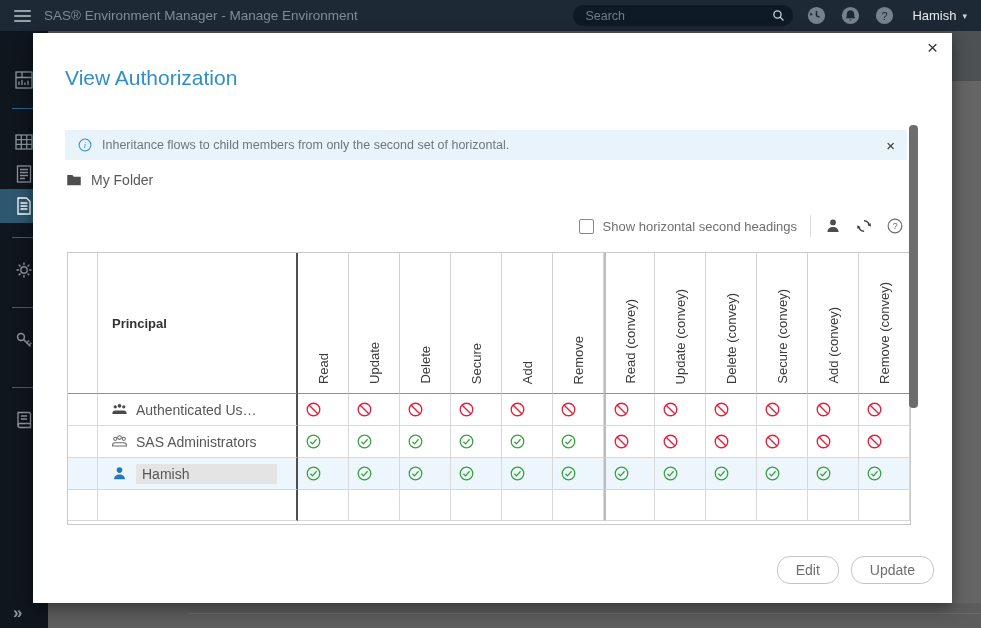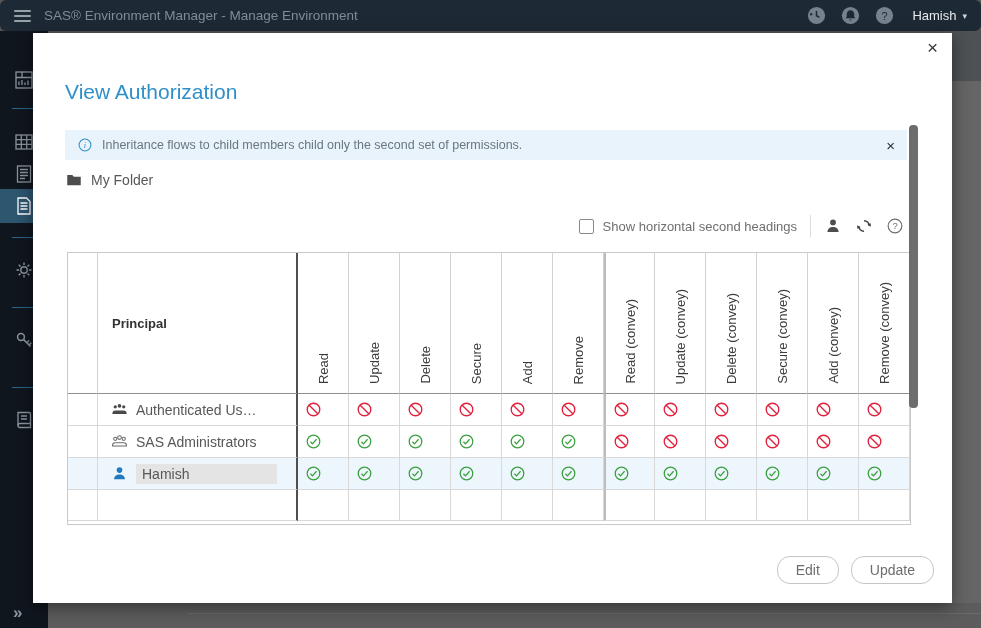--- a/index.html
+++ b/index.html
@@ -1,20 +1,20 @@
 <!DOCTYPE html>
 <html><head>
 <meta charset="utf-8">
 <style>
   html,body{margin:0;padding:0;}
   body{width:981px;height:628px;position:relative;overflow:hidden;
        font-family:"Liberation Sans",sans-serif;background:#555;}
   
   .topbar{position:absolute;top:0;left:0;width:981px;height:31px;background:#1e2936;
-          display:flex;align-items:center;padding:0 14px;box-sizing:border-box;gap:13px;z-index:6;border-radius:6px;}
+          display:flex;align-items:center;padding:0 14px;box-sizing:border-box;gap:13px;z-index:6;}
   .hamb{display:flex;flex-direction:column;gap:3px;width:17px;cursor:pointer;}
   .hamb i{height:2px;background:#97a1aa;display:block;border-radius:1px;}
   .tb-title{font-size:13.5px;color:#7e8c98;white-space:nowrap;}
   .tb-spacer{flex:1;}
   .searchbox{position:relative;width:220px;height:21px;background:#0e1b27;border-radius:10px;
              display:flex;align-items:center;}
   .search-input{background:transparent;border:none;outline:none;color:#cfd6da;font-size:12.5px;
                 padding:0 28px 0 12px;width:100%;font-family:inherit;}
   .search-input::placeholder{color:#6f7d89;}
   .mag{position:absolute;right:7px;top:3px;cursor:pointer;}
@@ -34,21 +34,21 @@
           letter-spacing:-1px;cursor:pointer;}
   
   .strip-right{position:absolute;left:952px;top:31px;width:29px;height:597px;background:#656565;z-index:1;}
   .strip-right-top{position:absolute;left:952px;top:31px;width:29px;height:50px;background:#4d5154;z-index:2;}
   .strip-bottom{position:absolute;left:48px;top:603px;width:933px;height:25px;background:#5c5c5c;z-index:1;}
   .strip-bottom::after{content:"";position:absolute;left:140px;right:0;top:10px;border-top:1px solid #6a6a6a;}
   
   .modal{position:absolute;left:33px;top:33px;width:919px;height:570px;background:#fff;
          box-shadow:0 4px 16px rgba(0,0,0,.45);z-index:10;}
   .dlg-close{position:absolute;top:4px;right:14px;font-size:19px;color:#3a3a3a;cursor:pointer;}
-  .dlg-title{position:absolute;left:32px;top:47px;margin:0;font-size:21px;font-weight:400;color:#2E8FC9;}
+  .dlg-title{position:absolute;left:32px;top:33px;margin:0;font-size:21px;font-weight:400;color:#2E8FC9;}
   .banner{position:absolute;left:32px;top:97px;width:842px;height:30px;background:#e8f3fb;
           display:flex;align-items:center;padding:0 12px;box-sizing:border-box;gap:9px;}
   .info-ic svg{width:16px;height:16px;display:block;}
   .banner-text{font-size:12.5px;color:#6b7780;flex:1;}
   .banner-close{color:#2e2e2e;font-size:15px;cursor:pointer;}
   .objrow{position:absolute;left:32px;top:138px;display:flex;align-items:center;gap:8px;}
   .objrow svg{width:18px;height:18px;display:block;}
   .objname{font-size:14px;color:#585858;}
   .controls{position:absolute;top:181px;right:48px;display:flex;align-items:center;gap:13px;height:24px;}
   .cbx{width:13px;height:13px;border:1px solid #8a8a8a;border-radius:2px;background:#fff;cursor:pointer;}
@@ -85,20 +85,29 @@
 <body>
 
 <header class="topbar">
   <span class="hamb">
       <i></i>
       <i></i>
       <i></i>
     </span>
   <span class="tb-title">SAS® Environment Manager - Manage Environment</span>
   <span class="tb-spacer"></span>
+  <span class="searchbox">
+    <input class="search-input" placeholder="Search" style="">
+    <span class="mag">
+      <svg viewBox="0 0 20 20" fill="none" stroke="#cdd5da" stroke-width="1.7">
+          <circle cx="8.6" cy="8.6" r="4.8"></circle>
+          <path d="M12.2 12.2L16.6 16.6"></path>
+        </svg>
+    </span>
+  </span>
   <span class="tb-ic">
     <svg viewBox="0 0 22 22">
         <circle cx="11" cy="11" r="9" fill="#76838e"></circle>
         <path d="M11 6.4v4.8l3.1 1.8" stroke="#1e2936" stroke-width="1.6" fill="none"></path>
         <path d="M5.2 7.6l-1.4 3.4 3.3-.5z" fill="#1e2936"></path>
       </svg>
   </span>
   <span class="tb-ic">
     <svg viewBox="0 0 22 22">
         <circle cx="11" cy="11" r="9" fill="#76838e"></circle>
@@ -178,21 +187,21 @@
   <span class="dlg-close">×</span>
   <h1 class="dlg-title">View Authorization</h1>
 
   <div class="banner">
     <span class="info-ic">
       <svg viewBox="0 0 20 20">
           <circle cx="10" cy="10" r="7.4" fill="none" stroke="#2E8FC9" stroke-width="1.3"></circle>
           <text x="10" y="13.8" text-anchor="middle" font-size="10.5" font-family="Liberation Serif" font-style="italic" fill="#2E8FC9">i</text>
         </svg>
     </span>
-    <span class="banner-text">Inheritance flows to child members child only the second set of permissions.</span>
+    <span class="banner-text">Inheritance flows to child members from only the second set of horizontal.</span>
     <span class="banner-close">×</span>
   </div>
 
   <div class="objrow">
     <span>
       <svg viewBox="0 0 20 20" fill="#4d4d4d">
           <path d="M2.5 4.5h5.6l1.8 2h7.6v9.2H2.5z"></path>
         </svg>
     </span>
     <span class="objname">My Folder</span>

